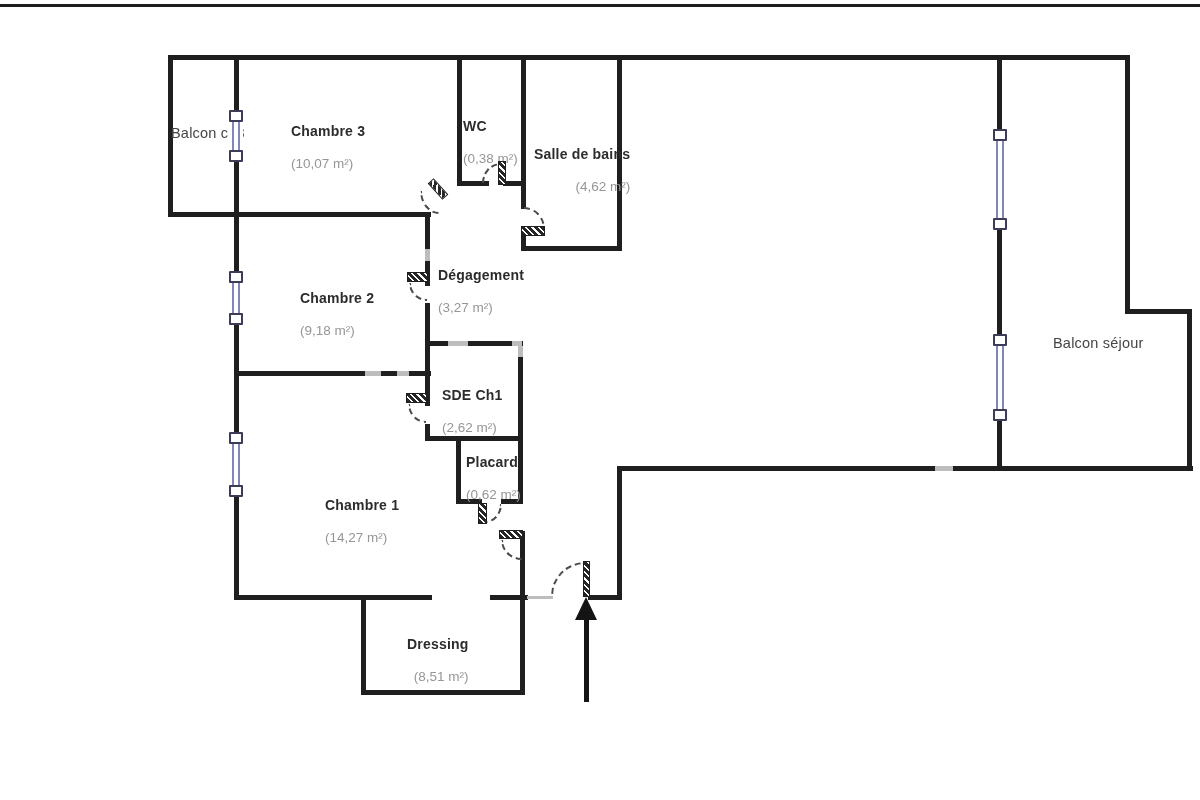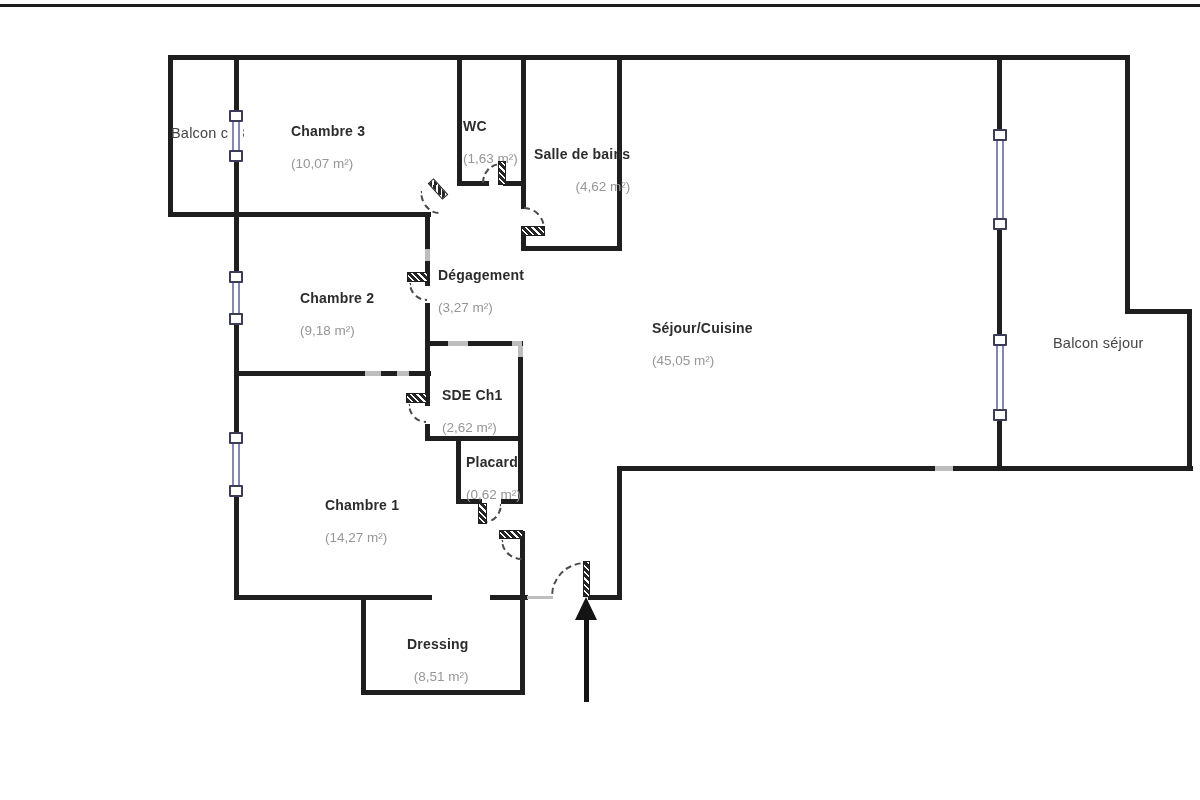--- a/index.html
+++ b/index.html
@@ -77,37 +77,33 @@
     <div class="wall-faded" style="left: 527px; top: 596px; width: 26px; height: 3px;"></div>
     <div class="room-label" style="left: 171px; top: 126px;">
       <span class="room-name plain">Balcon ch3</span>
     </div>
     <div class="room-label" style="left: 291px; top: 124px;">
       <span class="room-name">Chambre 3</span>
       <span class="room-area">(10,07 m²)</span>
     </div>
     <div class="room-label" style="left: 463px; top: 119px;">
       <span class="room-name">WC</span>
-      <span class="room-area">(1,63 m²)</span>
+      <span class="room-area">(0,38 m²)</span>
     </div>
     <div class="room-label" style="left: 534px; top: 147px; text-align: right;">
       <span class="room-name">Salle de bains</span>
       <span class="room-area">(4,62 m²)</span>
     </div>
     <div class="room-label" style="left: 300px; top: 291px;">
       <span class="room-name">Chambre 2</span>
       <span class="room-area">(9,18 m²)</span>
     </div>
     <div class="room-label" style="left: 438px; top: 268px;">
       <span class="room-name">Dégagement</span>
       <span class="room-area">(3,27 m²)</span>
-    </div>
-    <div class="room-label" style="left: 652px; top: 321px;">
-      <span class="room-name">Séjour/Cuisine</span>
-      <span class="room-area">(45,05 m²)</span>
     </div>
     <div class="room-label" style="left: 442px; top: 388px;">
       <span class="room-name">SDE Ch1</span>
       <span class="room-area">(2,62 m²)</span>
     </div>
     <div class="room-label" style="left: 466px; top: 455px;">
       <span class="room-name">Placard</span>
       <span class="room-area">(0,62 m²)</span>
     </div>
     <div class="room-label" style="left: 325px; top: 498px;">

